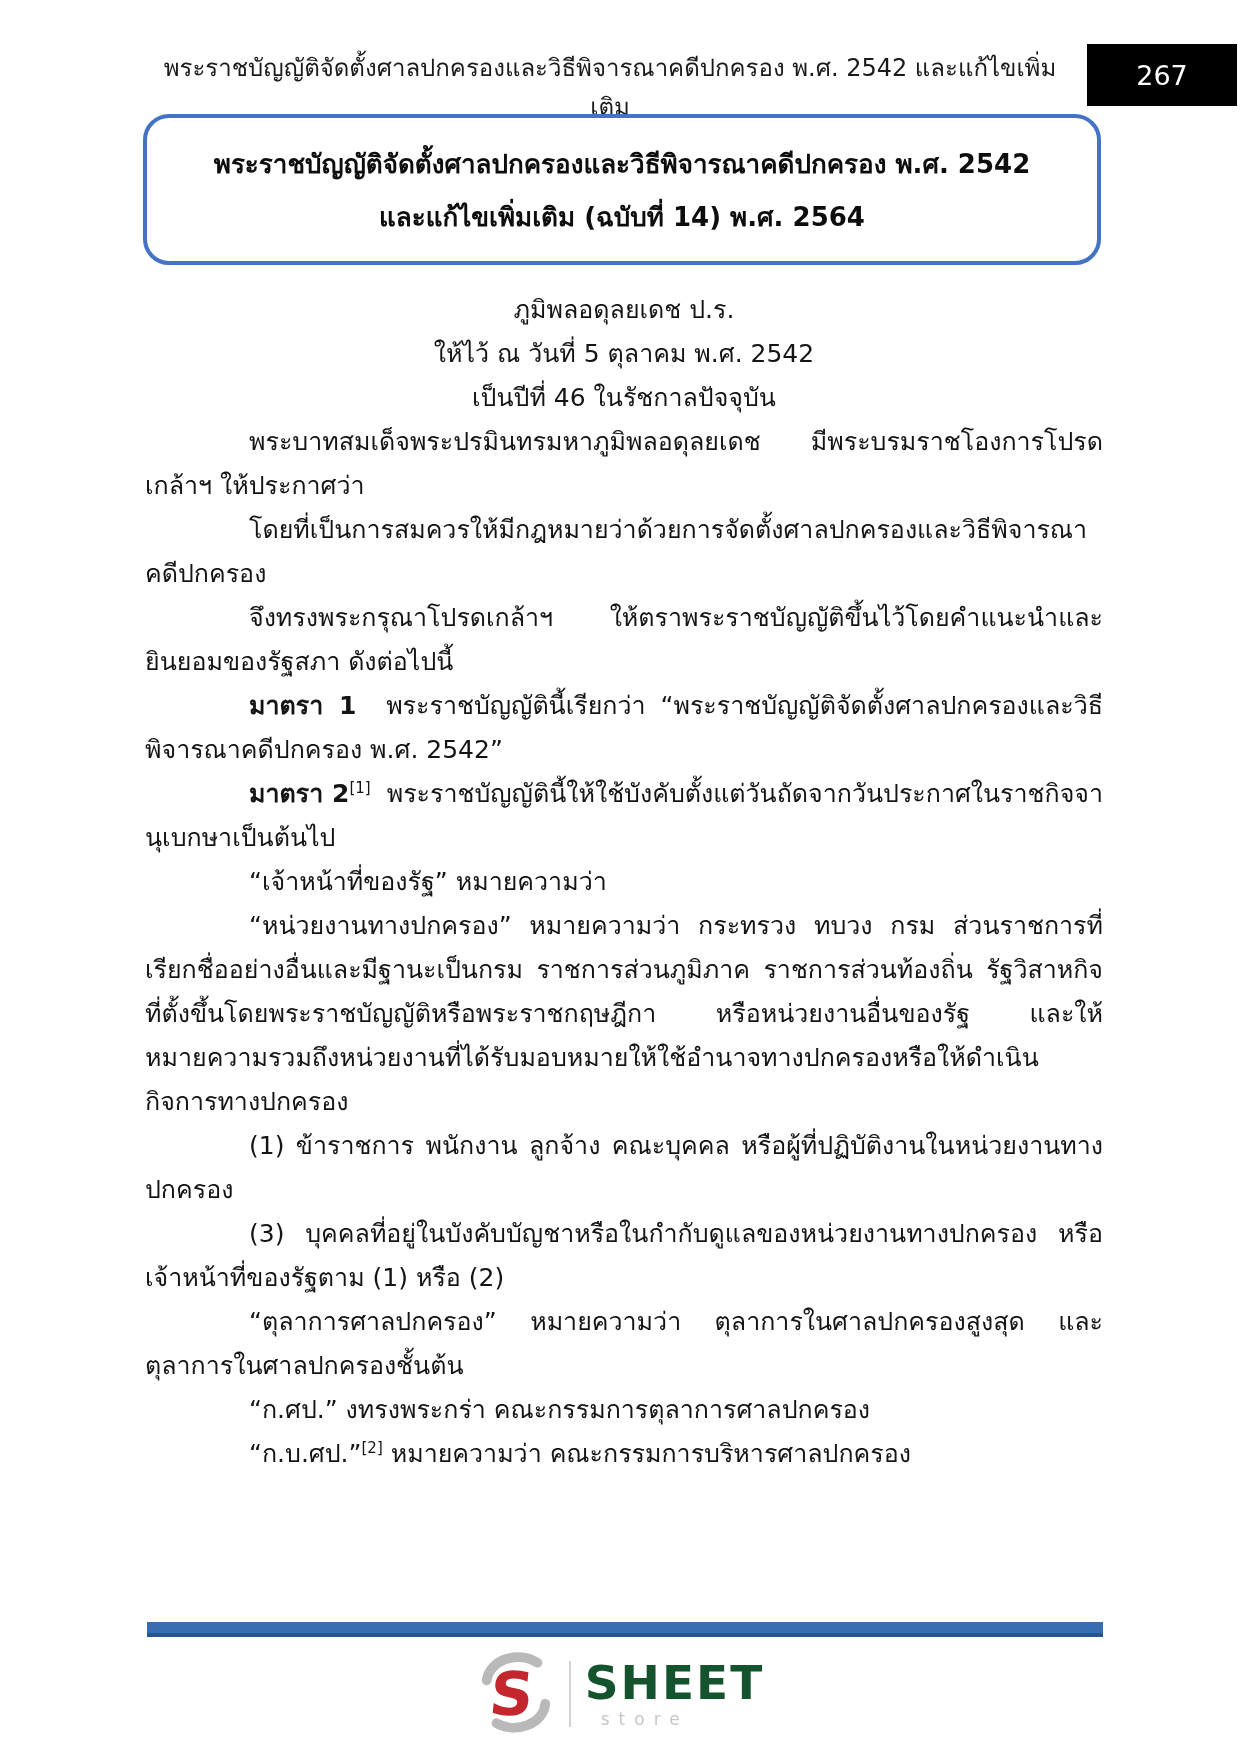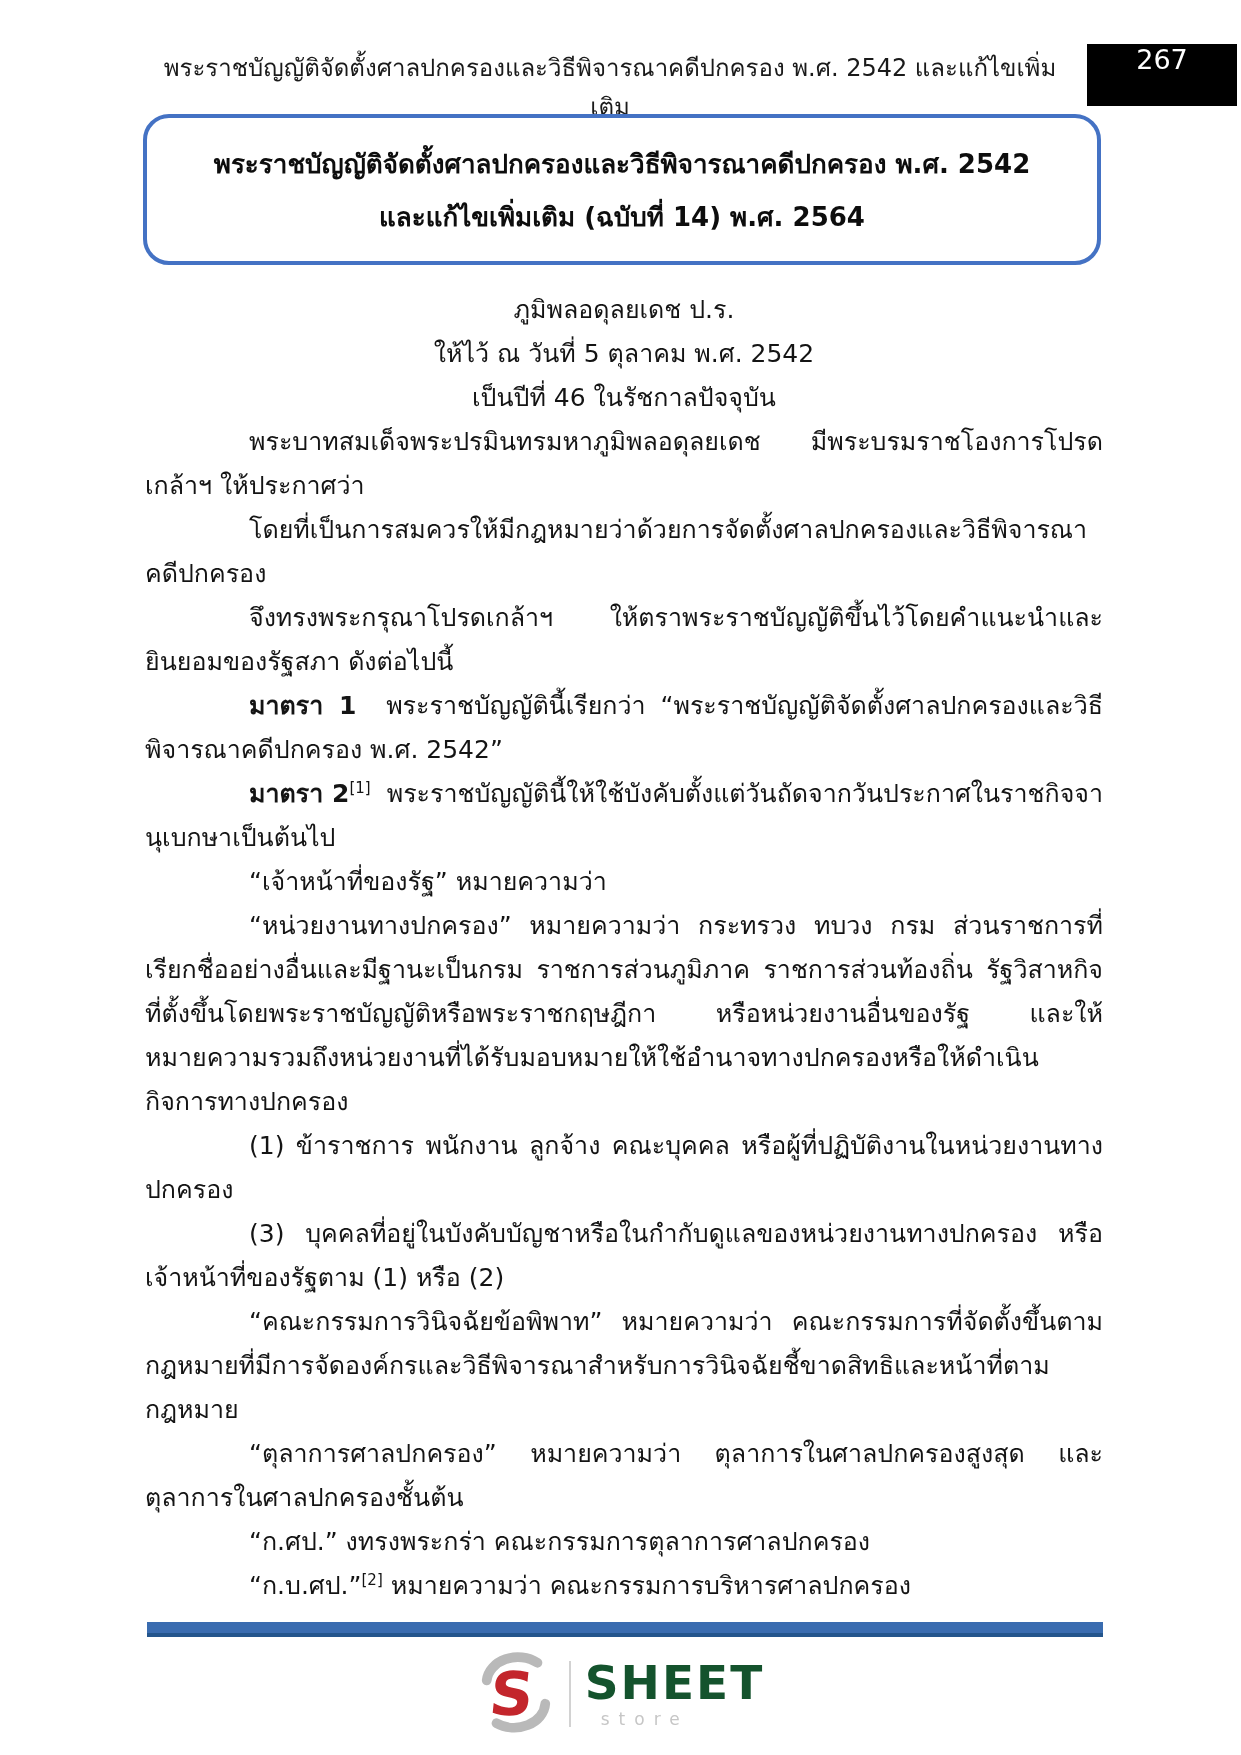--- a/index.html
+++ b/index.html
@@ -18,21 +18,21 @@
     position: absolute; top: 48px; left: 145px; width: 930px;
     text-align: center;
     font-size: 24px;
     color: #1a1a1a;
   }
   .page-number-box {
     position: absolute; top: 44px; right: 4px;
     width: 150px; height: 62px;
     background: #000000;
     color: #ffffff;
-    display: flex; justify-content: center;
+    display: flex; align-items: center; justify-content: center;
     font-size: 27px;
   }
 
   
   .title-box {
     position: absolute; top: 114px; left: 143px; width: 958px;
     min-height: 124px;
     border: 4px solid #4472C4;
     border-radius: 26px;
     background: #ffffff;
@@ -113,21 +113,20 @@
     <div class="para center"><span>เป็นปีที่ 46 ในรัชกาลปัจจุบัน</span></div>
     <div class="para indent"><span>พระบาทสมเด็จพระปรมินทรมหาภูมิพลอดุลยเดช มีพระบรมราชโองการโปรดเกล้าฯ ให้ประกาศว่า</span></div>
     <div class="para indent"><span>โดยที่เป็นการสมควรให้มีกฎหมายว่าด้วยการจัดตั้งศาลปกครองและวิธีพิจารณาคดีปกครอง</span></div>
     <div class="para indent"><span>จึงทรงพระกรุณาโปรดเกล้าฯ ให้ตราพระราชบัญญัติขึ้นไว้โดยคำแนะนำและยินยอมของรัฐสภา ดังต่อไปนี้</span></div>
     <div class="para indent"><span class="bold">มาตรา 1</span><span>&nbsp; พระราชบัญญัตินี้เรียกว่า “พระราชบัญญัติจัดตั้งศาลปกครองและวิธีพิจารณาคดีปกครอง พ.ศ. 2542”</span></div>
     <div class="para indent"><span class="bold">มาตรา 2</span><sup>[1]</sup><span>&nbsp; พระราชบัญญัตินี้ให้ใช้บังคับตั้งแต่วันถัดจากวันประกาศในราชกิจจานุเบกษาเป็นต้นไป</span></div>
     <div class="para indent"><span>“เจ้าหน้าที่ของรัฐ” หมายความว่า</span></div>
     <div class="para indent"><span>“หน่วยงานทางปกครอง” หมายความว่า กระทรวง ทบวง กรม ส่วนราชการที่เรียกชื่ออย่างอื่นและมีฐานะเป็นกรม ราชการส่วนภูมิภาค ราชการส่วนท้องถิ่น รัฐวิสาหกิจที่ตั้งขึ้นโดยพระราชบัญญัติหรือพระราชกฤษฎีกา หรือหน่วยงานอื่นของรัฐ และให้หมายความรวมถึงหน่วยงานที่ได้รับมอบหมายให้ใช้อำนาจทางปกครองหรือให้ดำเนินกิจการทางปกครอง</span></div>
     <div class="para indent"><span>(1) ข้าราชการ พนักงาน ลูกจ้าง คณะบุคคล หรือผู้ที่ปฏิบัติงานในหน่วยงานทางปกครอง</span></div>
     <div class="para indent"><span>(3) บุคคลที่อยู่ในบังคับบัญชาหรือในกำกับดูแลของหน่วยงานทางปกครอง หรือเจ้าหน้าที่ของรัฐตาม (1) หรือ (2)</span></div>
-    <div class="para indent"><span>“คณะกรรมการวินิจฉัยข้อพิพาท” หมายความว่า คณะกรรมการที่จัดตั้งขึ้นตามกฎหมายที่มีการจัดองค์กรและวิธีพิจารณาสำหรับการวินิจฉัยชี้ขาดสิทธิและหน้าที่ตามกฎหมาย</span></div>
     <div class="para indent"><span>“ตุลาการศาลปกครอง” หมายความว่า ตุลาการในศาลปกครองสูงสุด และตุลาการในศาลปกครองชั้นต้น</span></div>
     <div class="para indent"><span>“ก.ศป.” งทรงพระกร่า คณะกรรมการตุลาการศาลปกครอง</span></div>
     <div class="para indent"><span>“ก.บ.ศป.”</span><sup>[2]</sup><span> หมายความว่า คณะกรรมการบริหารศาลปกครอง</span></div>
   </div>
 
 <div class="footer-bar" style="background: rgb(58, 108, 176); border-bottom-color: rgb(36, 85, 140);"></div>
 
 <div class="footer-logo">
   <div class="logo-inner">
     <svg class="logo-emblem" viewBox="0 0 80 84" xmlns="http://www.w3.org/2000/svg" aria-hidden="true">

